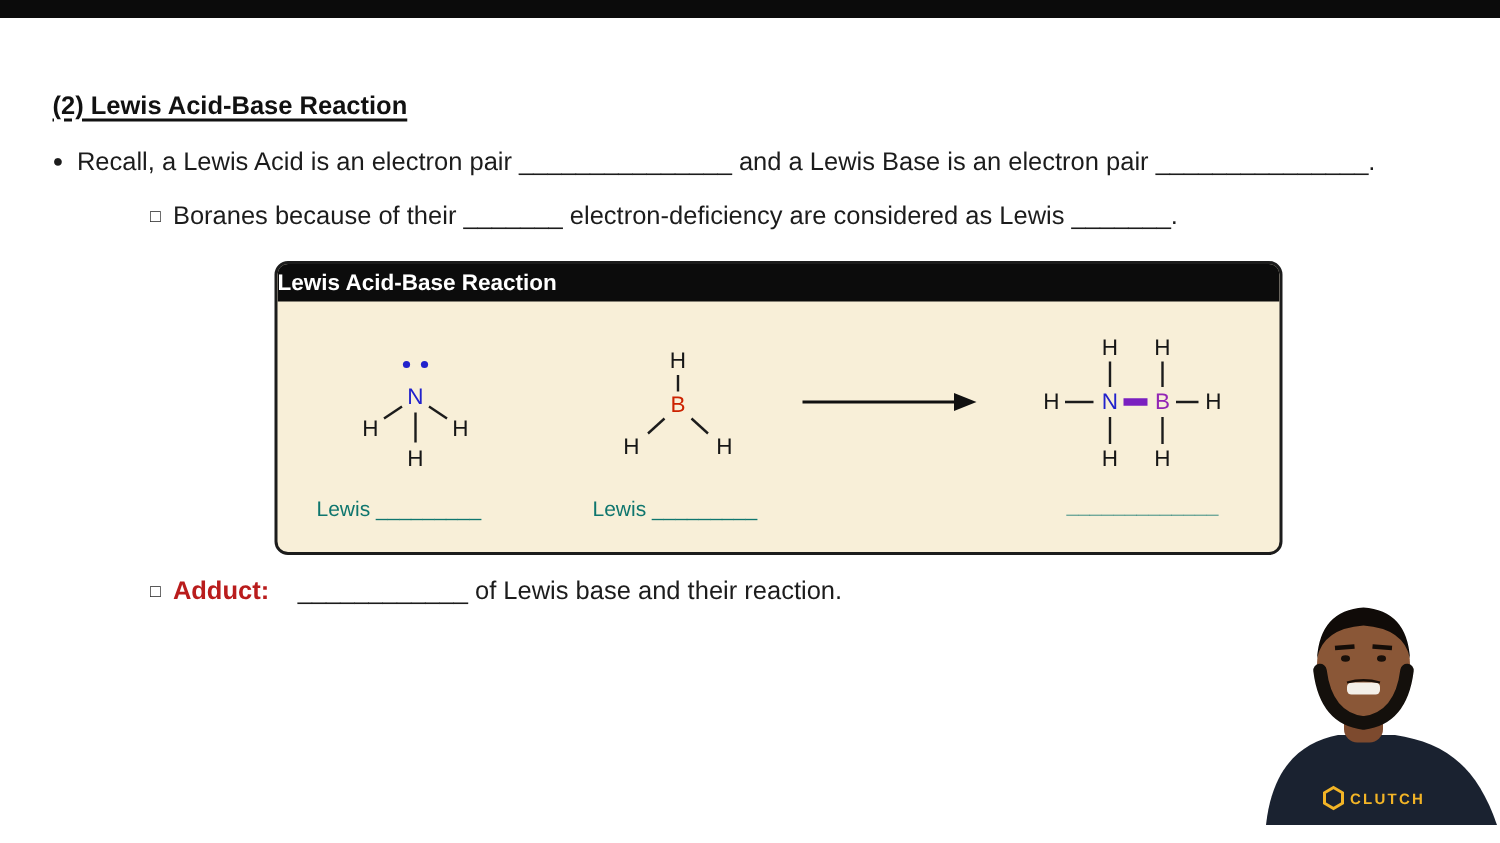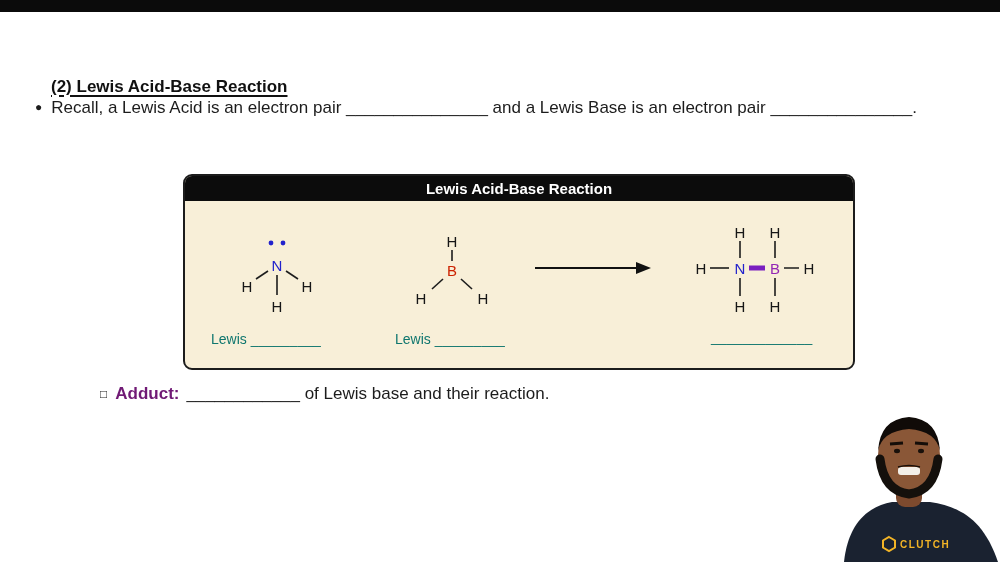--- a/index.html
+++ b/index.html
@@ -7,84 +7,87 @@
     position:relative; width:1000px; height:562px; overflow:hidden;
     background:#ffffff;
     font-family:"Liberation Sans", sans-serif;
     color:#1a1a1a;
   }
   .top-bar {
     position:absolute; left:0; top:0; width:1000px; height:12px;
     background:#0b0b0b;
   }
   .page-title {
-    position:absolute; left:35px; top:61px; margin:16px;
+    position:absolute; left:35px; top:61px; margin:0;
     font-size:17px; font-weight:bold; color:#111;
     text-decoration:underline; text-underline-offset:3px; text-decoration-thickness:2px;
     white-space:nowrap;
   }
   .line { position:absolute; font-size:17px; white-space:nowrap; color:#1c1c1c; }
   .recall-line { left:35px; top:98px; }
   .boranes-line { left:100px; top:134px; }
   .adduct-line { left:100px; top:384px; }
   .bullet-dot { font-size:12px; vertical-align:2px; margin-right:9px; }
   .square-marker { font-size:12px; vertical-align:1px; margin-right:8px; }
-  .adduct-label { color:#701a75; font-weight:bold; margin-right:7px; }
+  .adduct-label { color:#b91c1c; font-weight:bold; margin-right:19px; }
 
   .diagram-box {
     position:absolute; left:183px; top:174px; width:668px; height:192px;
     background:#f8efd8; border:2px solid #1c1c1c; border-radius:9px;
     overflow:hidden;
   }
   .diagram-header {
     height:25px; background:#0c0c0c; color:#ffffff;
-    font-size:15px; font-weight:bold; text-align:center; line-height:25px;
+    font-size:15px; font-weight:bold; line-height:25px;
   }
   .diagram-body { position:relative; width:668px; height:165px; }
   .mol-svg { position:absolute; left:0; top:0; }
 
   .atom {
     font-family:"Liberation Sans", sans-serif; font-size:15px;
     text-anchor:middle; dominant-baseline:central; fill:#161616;
   }
   .atom-n { fill:#2222cc; }
   .atom-b-red { fill:#cc2200; }
   .atom-b-purple { fill:#9326b5; }
   .bond { stroke:#1c1c1c; stroke-width:1.6; }
   .bond-nb { stroke:#7a1fc0; stroke-width:5; }
   .lone-pair { fill:#2222cc; }
 
   .mol-label {
     position:absolute; font-size:14px; color:#0f766e; white-space:nowrap;
   }
   .label-ammonia { left:26px; top:130px; }
   .label-borane  { left:210px; top:130px; }
-  .label-adduct  { left:526px; top:128px; }
+  .label-adduct  { left:526px; top:128px;font-weight:bold; }
 
   .instructor {
-    position:absolute; right:0; bottom:0; width:160px; height:155px;
+    position:absolute; right:0; bottom:12px; width:160px; height:155px;
   }
   .shirt-text {
     font-family:"Liberation Sans", sans-serif; font-size:10px; font-weight:bold;
     fill:#f2b426; letter-spacing:1.5px;
   }
 </style>
 </head>
 <body>
 
 <div class="canvas">
 
   <div class="top-bar"></div>
 
   <h1 class="page-title">(2) Lewis Acid-Base Reaction</h1>
 
   <div class="line recall-line">
     <span class="bullet-dot">●</span><span>Recall, a Lewis Acid is an electron pair _______________ and a Lewis Base is an electron pair _______________.</span>
   </div>
 
+  <div class="line boranes-line">
+    <span class="square-marker">□</span><span>Boranes because of their _______ electron-deficiency are considered as Lewis _______.</span>
+  </div>
 
   <div class="diagram-box">
     <div class="diagram-header">Lewis Acid-Base Reaction</div>
     <div class="diagram-body">
       <svg class="mol-svg" width="668" height="165" viewBox="0 0 668 165">
 
         <g>
           <circle class="lone-pair" cx="86" cy="42" r="2.4"></circle>
           <circle class="lone-pair" cx="98" cy="42" r="2.4"></circle>
           <g>

